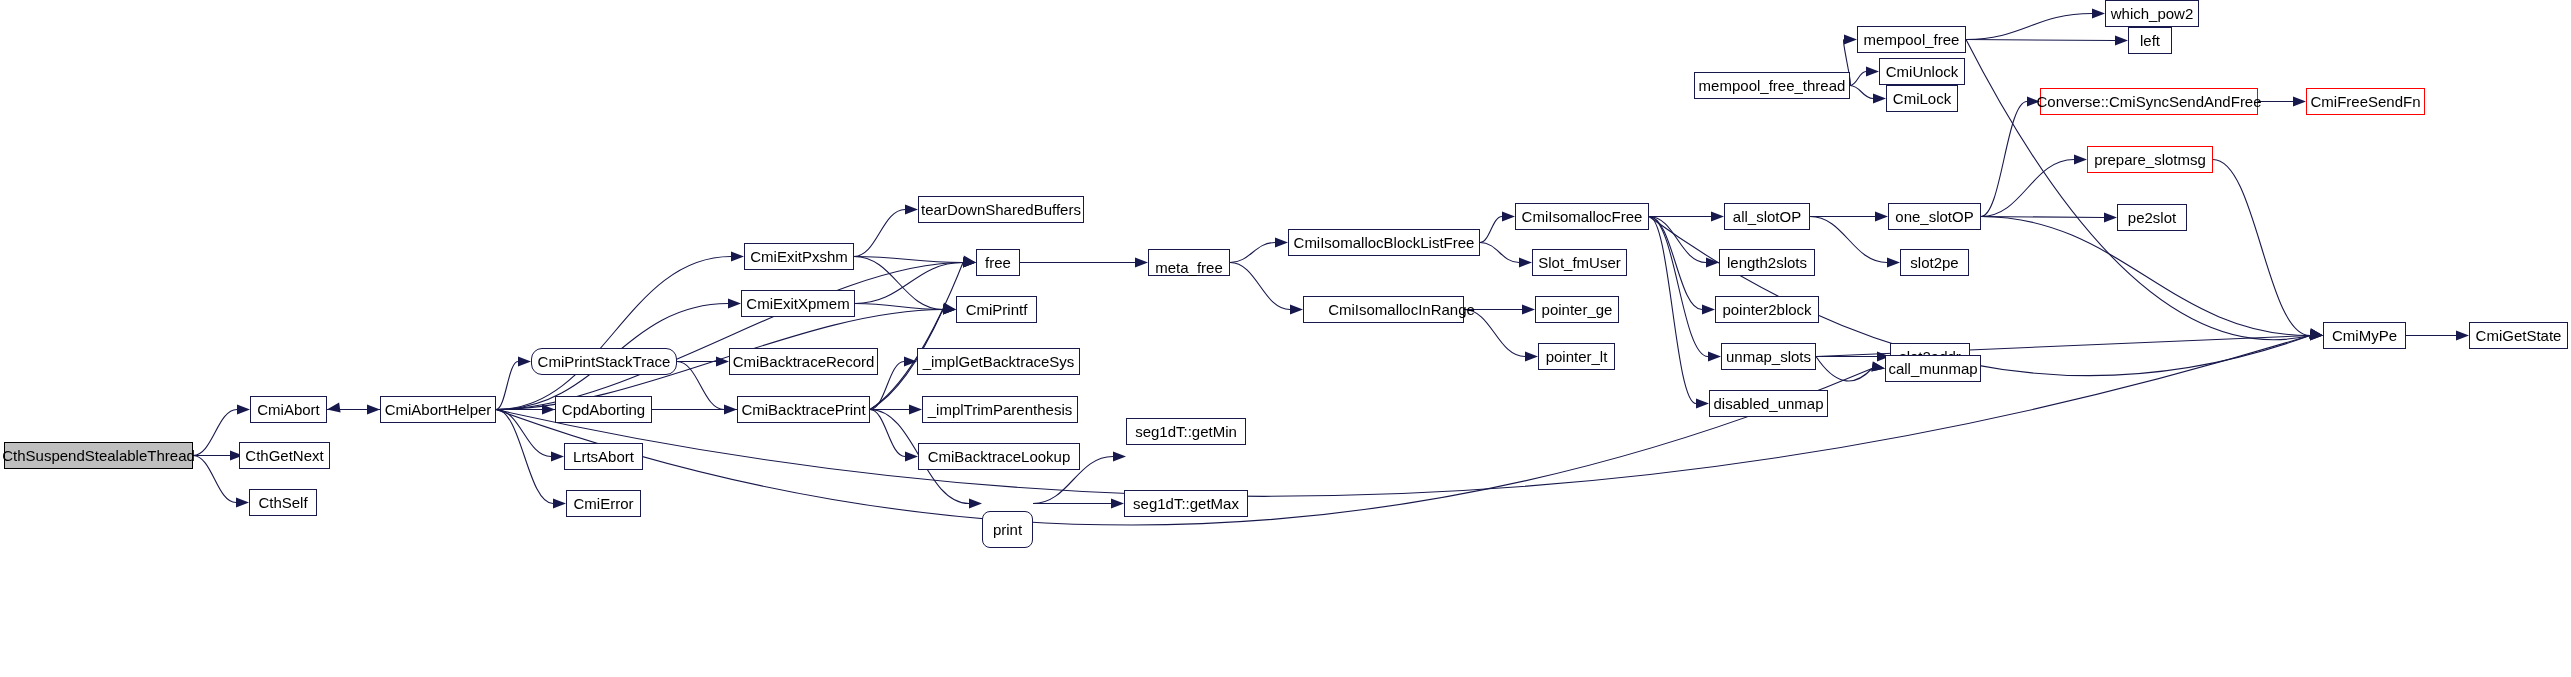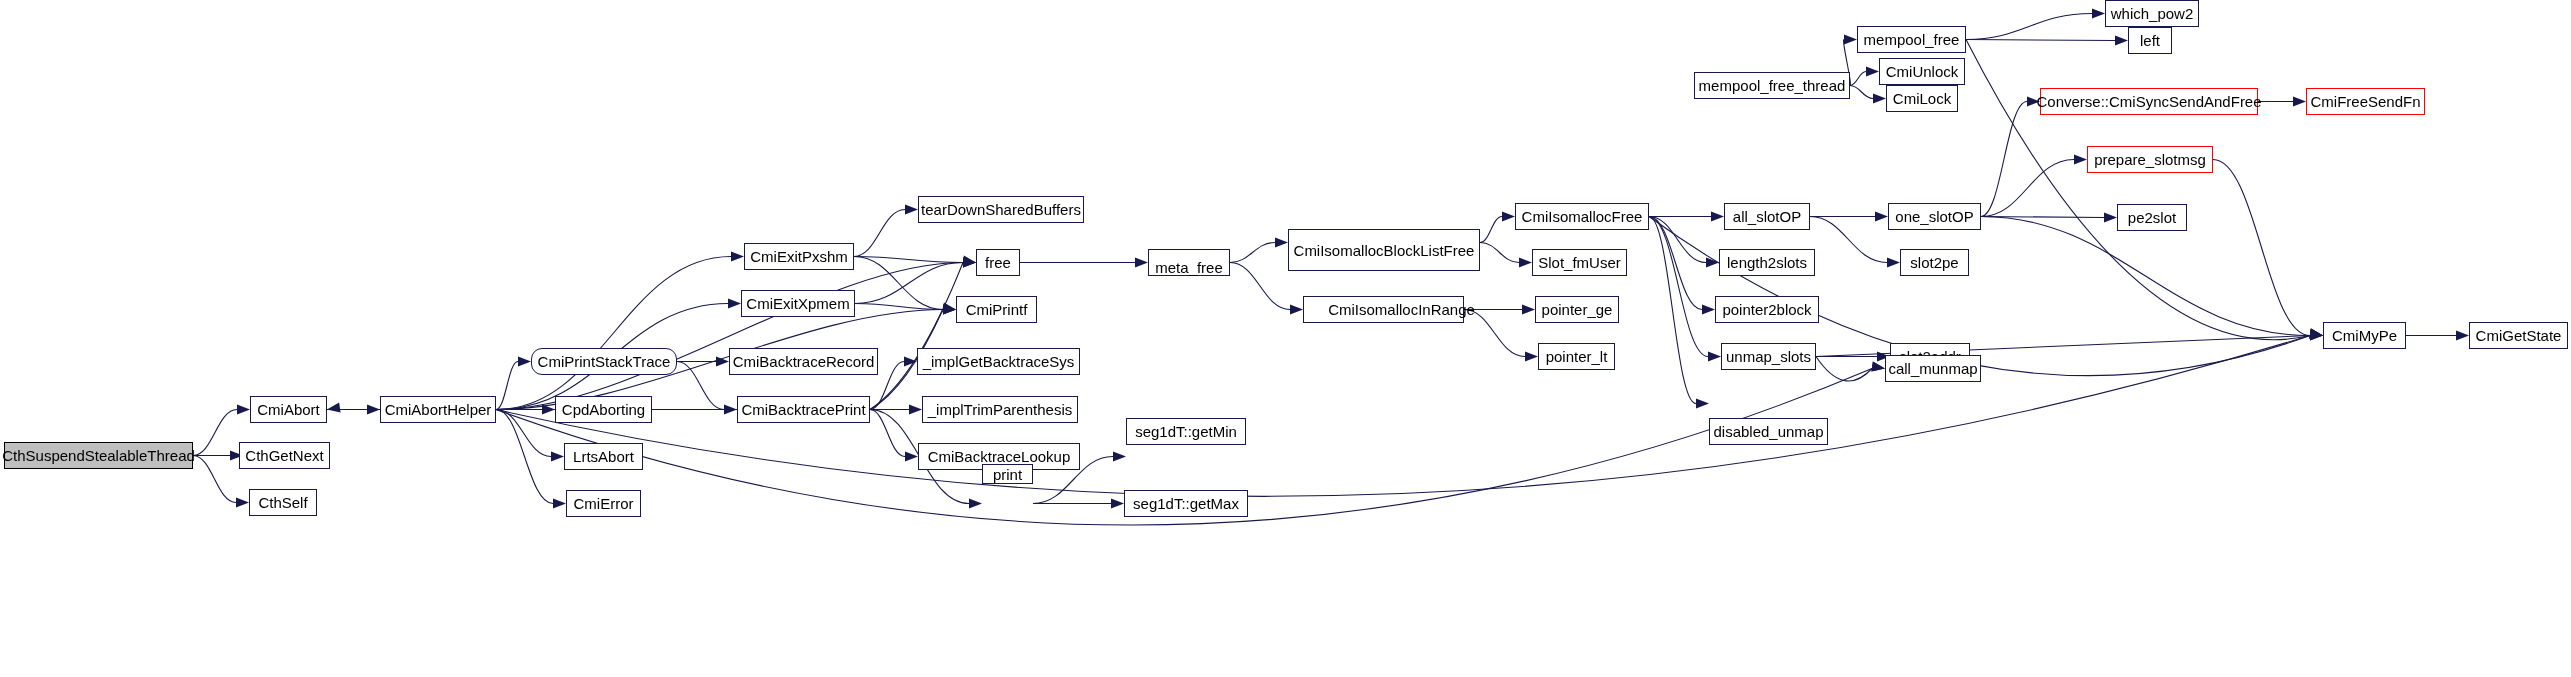--- a/index.html
+++ b/index.html
@@ -191,33 +191,33 @@
     </div>
     <div class="node" style="left: 917px; top: 348px; width: 163px; height: 27px;">
       <span>_implGetBacktraceSys</span>
     </div>
     <div class="node" style="left: 922px; top: 396px; width: 156px; height: 27px;">
       <span>_implTrimParenthesis</span>
     </div>
     <div class="node" style="left: 918px; top: 443px; width: 162px; height: 27px;">
       <span>CmiBacktraceLookup</span>
     </div>
-    <div class="node" style="left: 982px; top: 464px; width: 51px; height: 20px;">
+    <div class="node" style="left: 982px; top: 511px; width: 51px; height: 37px; border-radius: 8px;">
       <span>print</span>
     </div>
     <div class="node" style="left: 1126px; top: 418px; width: 120px; height: 27px;">
       <span>seg1dT::getMin</span>
     </div>
     <div class="node" style="left: 1124px; top: 490px; width: 124px; height: 27px;">
       <span>seg1dT::getMax</span>
     </div>
     <div class="node" style="left: 1148px; top: 249px; width: 82px; height: 27px; align-items: flex-end;">
       <span>meta_free</span>
     </div>
-    <div class="node" style="left: 1288px; top: 229px; width: 192px; height: 42px;">
+    <div class="node" style="left: 1288px; top: 229px; width: 192px; height: 27px;">
       <span>CmiIsomallocBlockListFree</span>
     </div>
     <div class="node" style="left: 1303px; top: 296px; width: 161px; height: 27px; padding-left: 36px;">
       <span>CmiIsomallocInRange</span>
     </div>
     <div class="node" style="left: 1694px; top: 72px; width: 156px; height: 27px;">
       <span>mempool_free_thread</span>
     </div>
     <div class="node" style="left: 1857px; top: 26px; width: 109px; height: 27px;">
       <span>mempool_free</span>
@@ -251,21 +251,21 @@
     </div>
     <div class="node" style="left: 1719px; top: 249px; width: 96px; height: 27px;">
       <span>length2slots</span>
     </div>
     <div class="node" style="left: 1715px; top: 296px; width: 104px; height: 27px;">
       <span>pointer2block</span>
     </div>
     <div class="node" style="left: 1721px; top: 343px; width: 95px; height: 27px;">
       <span>unmap_slots</span>
     </div>
-    <div class="node" style="left: 1709px; top: 390px; width: 119px; height: 27px; margin-top: 28px;">
+    <div class="node" style="left: 1709px; top: 390px; width: 119px; height: 27px;">
       <span>disabled_unmap</span>
     </div>
     <div class="node" style="left: 1890px; top: 343px; width: 80px; height: 27px;">
       <span>slot2addr</span>
     </div>
     <div class="node" style="left: 1888px; top: 203px; width: 93px; height: 27px;">
       <span>one_slotOP</span>
     </div>
     <div class="node" style="left: 1900px; top: 249px; width: 69px; height: 27px;">
       <span>slot2pe</span>

